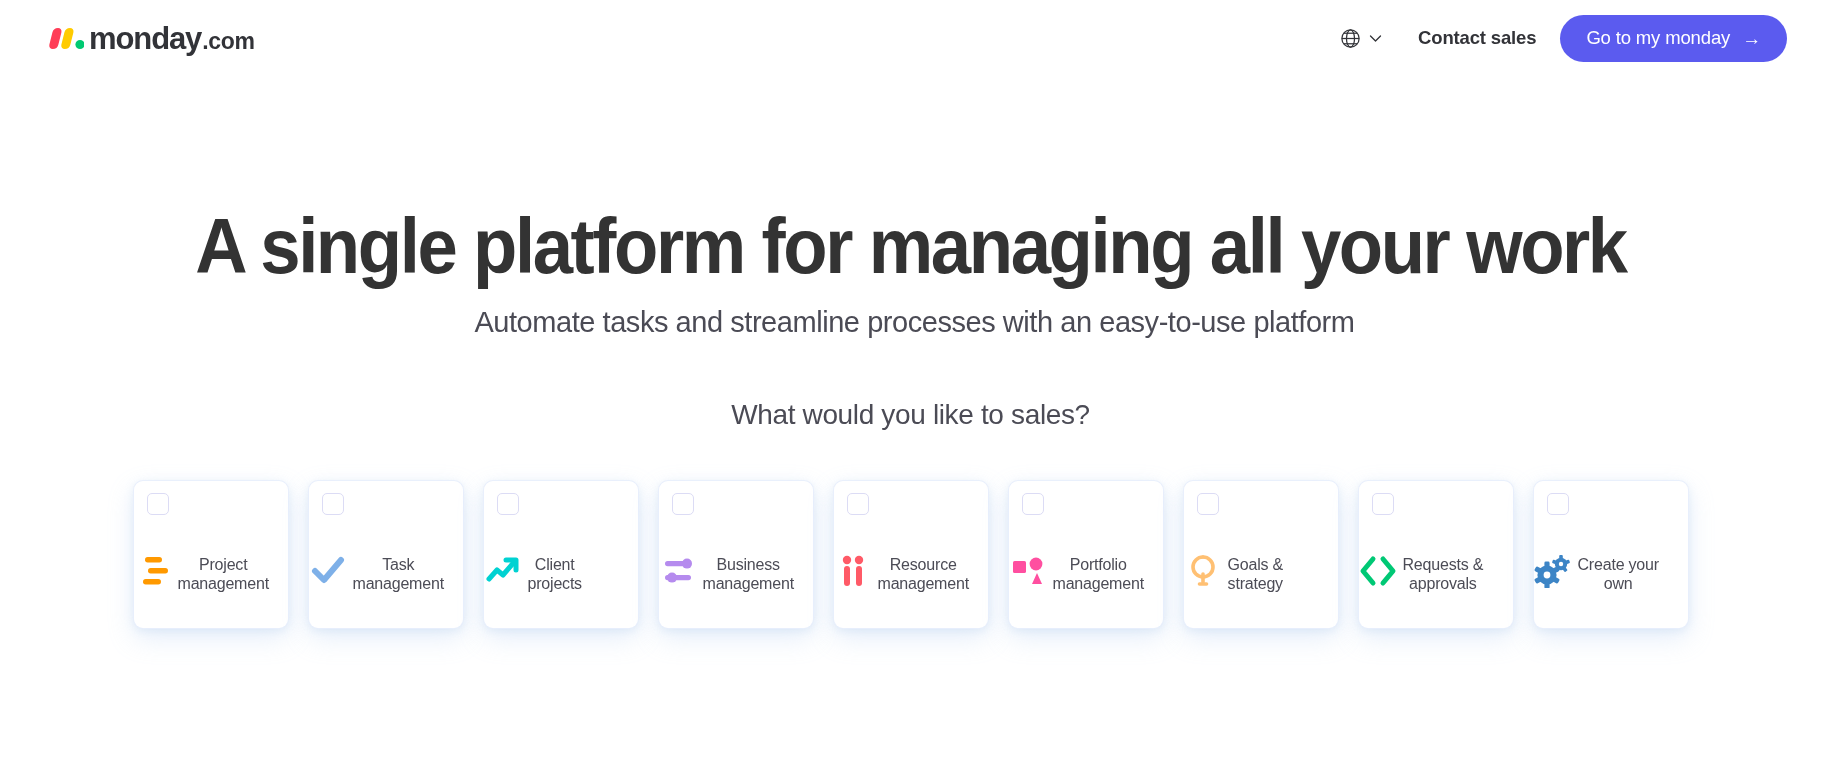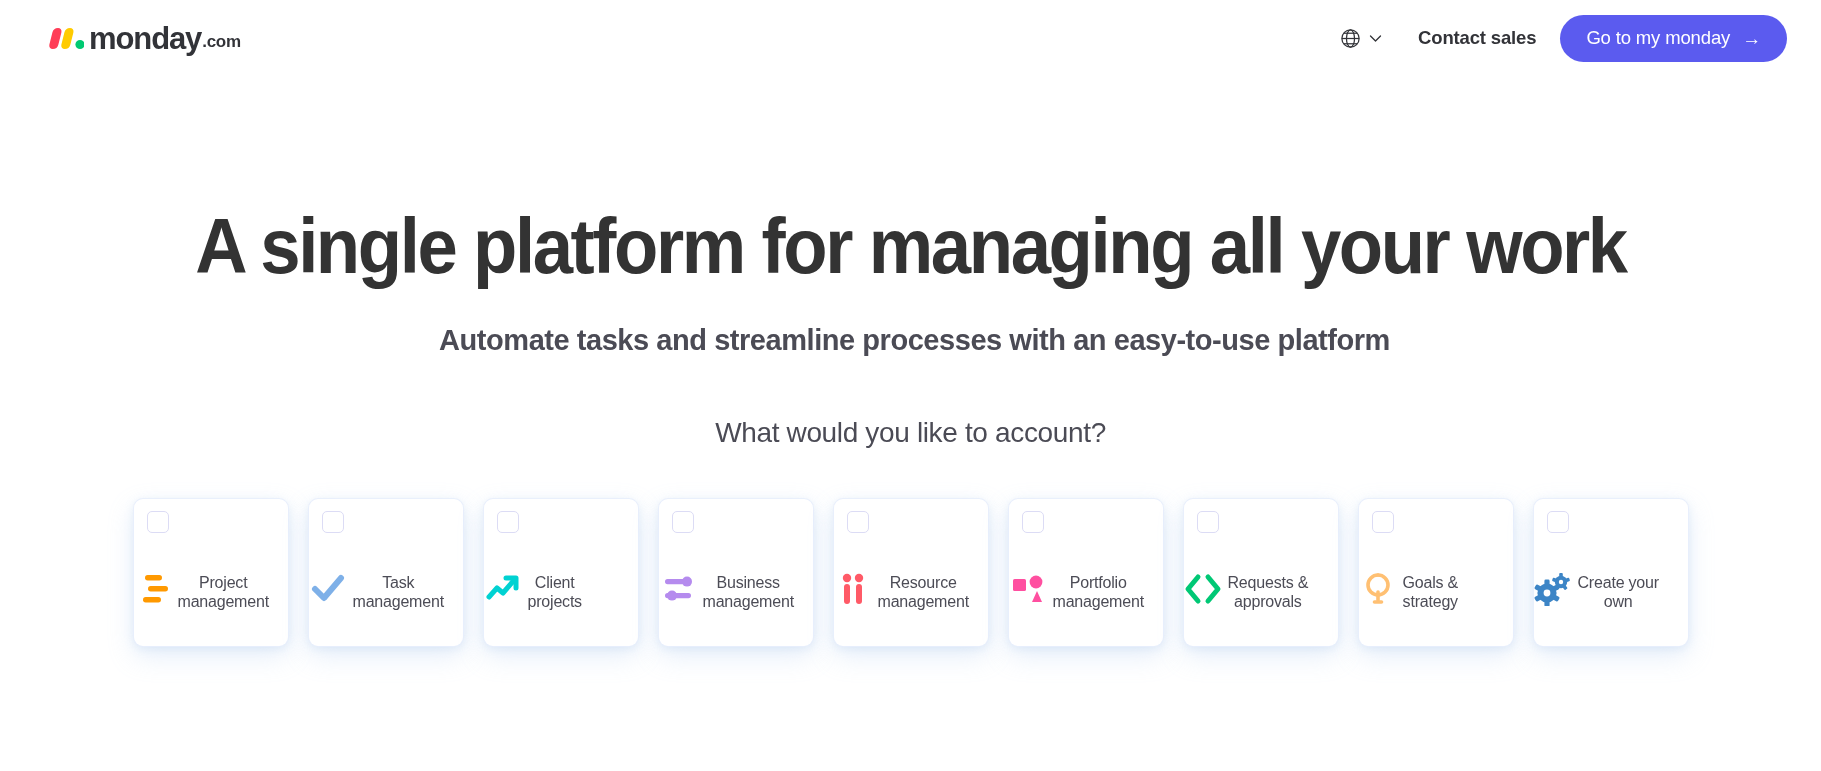--- a/index.html
+++ b/index.html
@@ -33,21 +33,21 @@
   .logo-word {
     font-family: "Liberation Sans", sans-serif;
     font-size: 31px;
     font-weight: 700;
     letter-spacing: -1.1px;
     color: #323338;
     margin-left: 5px;
     line-height: 1;
   }
   .logo-tld {
-    font-size: 17px;
+    font-size: 23px;
     font-weight: 600;
     letter-spacing: -0.3px;
     color: #323338;
     margin-left: 1px;
     line-height: 1;
     position: relative;
     top: 3px;
   }
 
   .header-right {
@@ -126,25 +126,25 @@
     font-size: 78px;
     font-weight: 700;
     color: #333333;
     letter-spacing: -2.6px;
     line-height: 1.05;
     transform: scaleX(0.93);
     white-space: nowrap;
   }
 
   .subheadline {
-    margin-top: 34px;
+    margin-top: 16px;
     font-size: 29px;
     color: #4b4b55;
     letter-spacing: -0.45px;
-    font-weight: 700;
+    font-weight: 400;
     line-height: 1.3;
     padding-left: 8px;
   }
 
   .question {
     margin-top: 57px;
     font-size: 28px;
     color: #4b4b55;
     letter-spacing: -0.35px;
     font-weight: 400;
@@ -247,21 +247,21 @@
       <span>Go to my monday</span>
       <span class="arrow">→</span>
     </button>
 
   </div>
 </div>
 
 <div class="hero">
   <h1 class="headline">A single platform for managing all your work</h1>
   <p class="subheadline">Automate tasks and streamline processes with an easy-to-use platform</p>
-  <p class="question">What would you like to account?</p>
+  <p class="question">What would you like to sales?</p>
 </div>
 
 <div class="cards-wrap">
   <div class="cards" id="cards">
       <div class="card">
         <div class="card-check"></div>
         <div class="card-icon">
           <svg width="38" height="34" viewBox="0 0 38 34">
         <rect x="11" y="3" width="17" height="5.4" rx="2.7" fill="#ff9900"></rect>
         <rect x="14" y="14" width="20" height="5.4" rx="2.7" fill="#ff9900"></rect>
@@ -326,40 +326,40 @@
         <circle cx="27" cy="10" r="6.4" fill="#ff4fa0"></circle>
         <polygon points="23,30 33,30 28,19" fill="#ff4fa0"></polygon>
       </svg>
         </div>
         <div class="card-label">Portfolio
 management</div>
       </div>
       <div class="card">
         <div class="card-check"></div>
         <div class="card-icon">
-          <svg width="38" height="34" viewBox="0 0 38 34" fill="none" stroke="#00c875" stroke-width="5" stroke-linecap="round" stroke-linejoin="round">
-        <polyline points="14,5 4,17 14,29"></polyline>
-        <polyline points="24,5 34,17 24,29"></polyline>
-      </svg>
-        </div>
-        <div class="card-label">Requests &amp;
-approvals</div>
-      </div>
-      <div class="card">
-        <div class="card-check"></div>
-        <div class="card-icon">
           <svg width="38" height="34" viewBox="0 0 38 34" fill="none" stroke="#ffc073" stroke-width="3.6" stroke-linecap="round">
         <path d="M19 3 A10 10 0 0 0 19 23"></path>
         <path d="M19 3 A10 10 0 0 1 19 23"></path>
         <line x1="19" y1="20" x2="19" y2="28"></line>
         <line x1="15.5" y1="30" x2="22.5" y2="30"></line>
       </svg>
         </div>
         <div class="card-label">Goals &amp;
 strategy</div>
+      </div>
+      <div class="card">
+        <div class="card-check"></div>
+        <div class="card-icon">
+          <svg width="38" height="34" viewBox="0 0 38 34" fill="none" stroke="#00c875" stroke-width="5" stroke-linecap="round" stroke-linejoin="round">
+        <polyline points="14,5 4,17 14,29"></polyline>
+        <polyline points="24,5 34,17 24,29"></polyline>
+      </svg>
+        </div>
+        <div class="card-label">Requests &amp;
+approvals</div>
       </div>
       <div class="card">
         <div class="card-check"></div>
         <div class="card-icon">
           <svg width="38" height="34" viewBox="0 0 38 34" fill="#3d85c6">
         <g transform="translate(13,21)">
           <circle r="9.6" fill="#3d85c6"></circle>
           <g>
             <rect x="-2.6" y="-13.5" width="5.2" height="6" rx="1.4"></rect>
             <rect x="-2.6" y="-13.5" width="5.2" height="6" rx="1.4" transform="rotate(60)"></rect>

